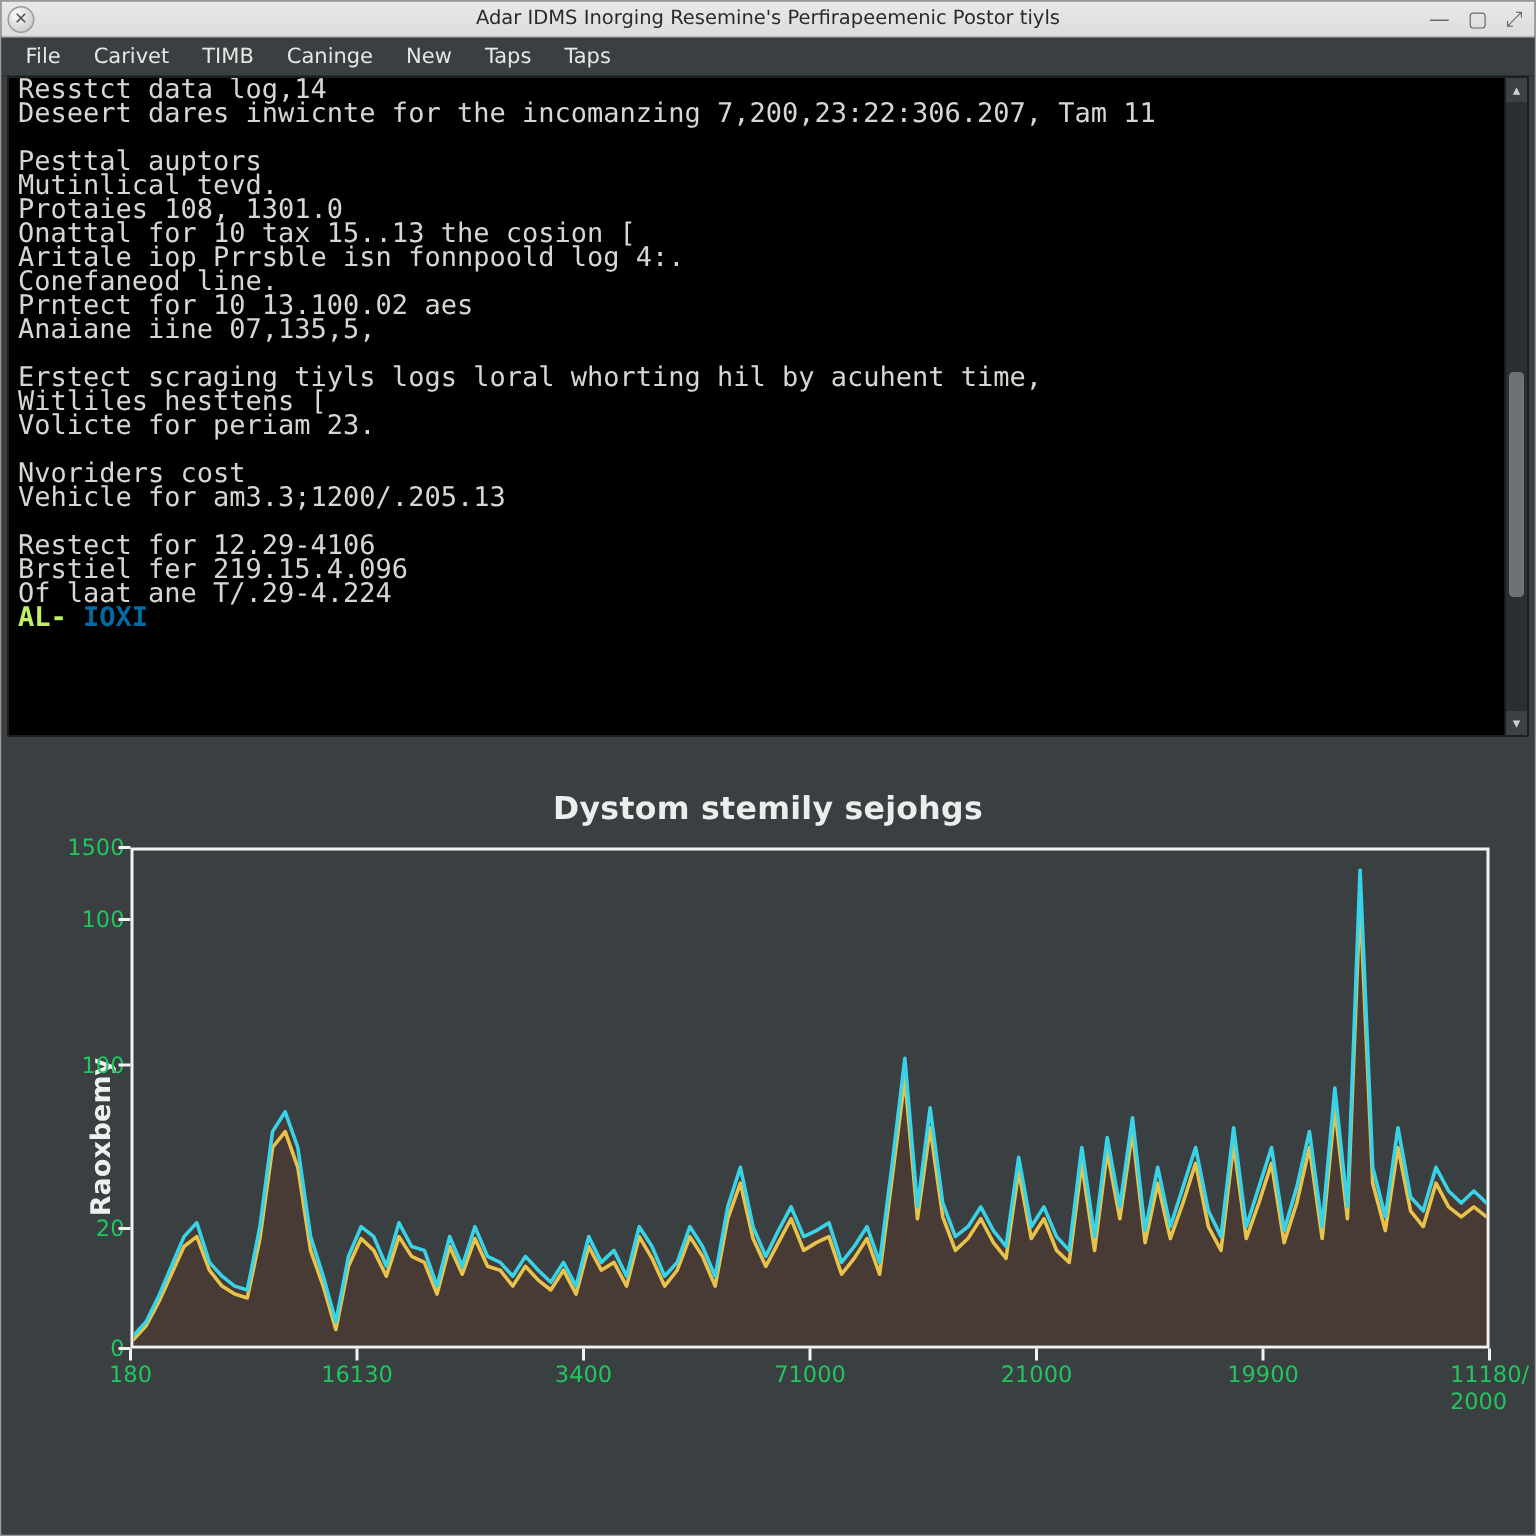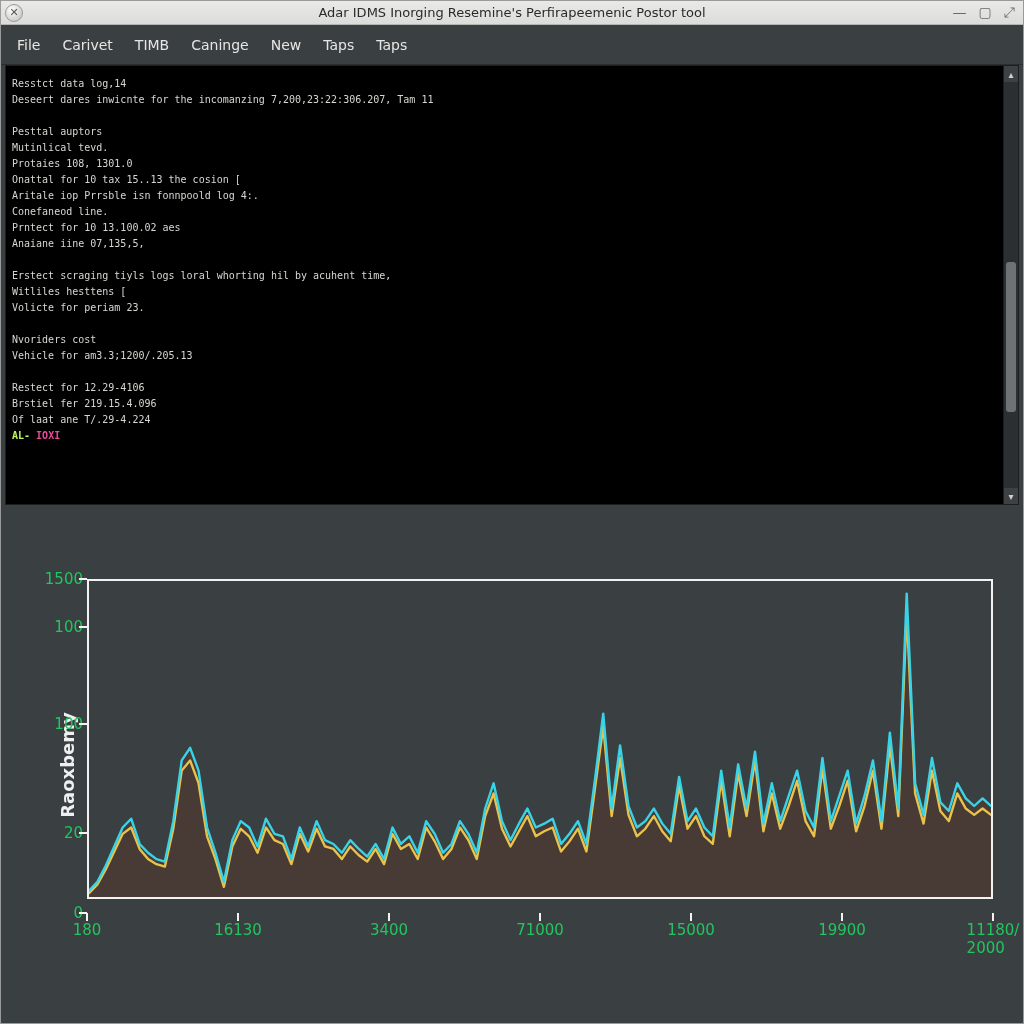--- a/index.html
+++ b/index.html
@@ -33,21 +33,21 @@
     font-weight: 500;
   }
   .titlebar .right-controls {
     margin-left: auto; display: flex; gap: 12px; padding-right: 8px;
     color: #6a6a68; font-size: 14px;
   }
   .titlebar .right-controls span { cursor: default; }
 
   
   .menubar {
-    height: 40px;
+    height: 26px;
     background: #3a3f42;
     color: #e6e6e4;
     display: flex; align-items: center;
     padding: 0 6px;
     font-size: 14px;
     gap: 2px;
     border-bottom: 1px solid #2a2e30;
   }
   .menubar .menu-item {
     padding: 3px 10px; border-radius: 3px; cursor: default;
@@ -63,29 +63,29 @@
 
   
   .terminal-wrap {
     position: relative;
     height: 440px;
     background: #000;
     border: 1px solid #1e1e1e;
   }
   .terminal {
     position: absolute; inset: 0 16px 0 0;
-    padding: 10px 6px;
+    padding: 0 6px;
     font-family: "DejaVu Sans Mono","Liberation Mono","Courier New",monospace;
-    font-size: 10px; line-height: 16px;
+    font-size: 18px; line-height: 16px;
     color: #d7d7d2;
     white-space: pre;
     overflow: hidden;
   }
   .terminal .prompt-sym { color: #bef264; font-weight: bold; }
-  .terminal .prompt-text { color: #ec4899; font-weight: bold; }
+  .terminal .prompt-text { color: #0369a1; font-weight: bold; }
   
   .vscroll {
     position: absolute; top: 0; right: 0; bottom: 0; width: 15px;
     background: #2c2f31;
     border-left: 1px solid #1b1d1e;
   }
   .vscroll .arrow { height: 16px; display:flex; align-items:center; justify-content:center; color:#cfcfcf; font-size:10px; background:#3d4143; }
   .vscroll .track { position:absolute; top:16px; bottom:16px; left:0; right:0; }
   .vscroll .thumb { position:absolute; left:2px; right:2px; top:180px; height:150px; background:#6d7275; border-radius:3px; }
   .vscroll .arrow.bottom { position:absolute; bottom:0; left:0; right:0; }
@@ -130,21 +130,21 @@
   .tick-mark-y { position:absolute; width:8px; height:2px; background:#f2f2f0; left:74px; }
   .tick-mark-x { position:absolute; width:2px; height:8px; background:#f2f2f0; }
 </style>
 </head>
 <body>
 
 <div class="window">
 
   <div class="titlebar">
     <div class="close-btn">✕</div>
-    <div class="title">Adar IDMS Inorging Resemine's Perfirapeemenic Postor tool</div>
+    <div class="title">Adar IDMS Inorging Resemine's Perfirapeemenic Postor tiyls</div>
     <div class="right-controls">
       <span>—</span>
       <span>▢</span>
       <span>⤢</span>
     </div>
   </div>
 
   <div class="menubar">
     <div class="menu-item">File</div>
     <div class="menu-item">Carivet</div>
@@ -184,20 +184,21 @@
       <div class="vscroll">
         <div class="arrow">▴</div>
         <div class="track">
           <div class="thumb"></div>
         </div>
         <div class="arrow bottom">▾</div>
       </div>
     </div>
 
     <div class="chart-pane">
+      <div class="chart-title">Dystom stemily sejohgs</div>
 
       <div class="plot-area" id="plot">
         <svg id="plot-svg" viewBox="0 0 900 330" preserveAspectRatio="none">
             <path d="M 0 330 L 0 323.4 L 8.411214953271028 314.16 L 16.822429906542055 297 L 25.233644859813083 277.2 L 33.64485981308411 257.4 L 42.05607476635514 248.16 L 50.467289719626166 274.56 L 58.87850467289719 283.8 L 67.28971962616822 290.4 L 75.70093457943925 293.04 L 84.11214953271028 250.8 L 92.5233644859813 187.44 L 100.93457943925233 174.24 L 109.34579439252336 198 L 117.75700934579439 257.4 L 126.16822429906541 283.8 L 134.57943925233644 314.16 L 142.99065420560746 270.6 L 151.4018691588785 250.8 L 159.81308411214954 257.4 L 168.22429906542055 277.2 L 176.6355140186916 248.16 L 185.0467289719626 264 L 193.45794392523365 266.64 L 201.86915887850466 290.4 L 210.2803738317757 257.4 L 218.69158878504672 277.2 L 227.10280373831773 250.8 L 235.51401869158877 270.6 L 243.9252336448598 274.56 L 252.33644859813083 283.8 L 260.74766355140184 270.6 L 269.1588785046729 279.84000000000003 L 277.5700934579439 287.76 L 285.9813084112149 274.56 L 294.39252336448595 290.4 L 302.803738317757 257.4 L 311.21495327102804 274.56 L 319.6261682242991 266.64 L 328.03738317757006 283.8 L 336.4485981308411 250.8 L 344.85981308411215 264 L 353.2710280373832 283.8 L 361.6822429906542 274.56 L 370.0934579439252 250.8 L 378.50467289719626 264 L 386.9158878504673 283.8 L 395.3271028037383 237.6 L 403.7383177570093 211.2 L 412.14953271028037 250.8 L 420.5607476635514 270.6 L 428.97196261682245 253.44 L 437.38317757009344 237.6 L 445.7943925233645 257.4 L 454.20560747663546 253.44 L 462.6168224299065 248.16 L 471.02803738317755 274.56 L 479.43925233644853 264 L 487.8504672897196 250.8 L 496.2616822429906 274.56 L 504.67289719626166 208.56 L 513.0841121495326 138.60000000000002 L 521.4953271028037 237.6 L 529.9065420560747 171.6 L 538.3177570093458 234.96 L 546.7289719626168 257.4 L 555.1401869158879 250.8 L 563.5514018691589 237.6 L 571.9626168224298 253.44 L 580.3738317757009 264 L 588.7850467289719 204.6 L 597.196261682243 250.8 L 605.607476635514 237.6 L 614.018691588785 257.4 L 622.4299065420561 266.64 L 630.8411214953271 198 L 639.2523364485982 257.4 L 647.6635514018691 191.4 L 656.0747663551401 237.6 L 664.4859813084112 178.2 L 672.8971962616822 253.44 L 681.3084112149533 211.2 L 689.7196261682243 250.8 L 698.1308411214953 224.39999999999998 L 706.5420560747664 198 L 714.9532710280373 240.24 L 723.3644859813083 257.4 L 731.7757009345794 184.8 L 740.1869158878504 250.8 L 748.5981308411215 224.39999999999998 L 757.0093457943925 198 L 765.4205607476636 253.44 L 773.8317757009346 224.39999999999998 L 782.2429906542056 187.44 L 790.6542056074766 250.8 L 799.0654205607476 158.4 L 807.4766355140187 237.6 L 815.8878504672897 13.199999999999989 L 824.2990654205607 211.2 L 832.7102803738318 244.2 L 841.1214953271028 184.8 L 849.5327102803739 231 L 857.9439252336449 240.24 L 866.3551401869158 211.2 L 874.7663551401869 227.04000000000002 L 883.1775700934579 234.96 L 891.588785046729 227.04000000000002 L 900 234.96 L 900 330 Z" fill="#4b3a32" fill-opacity="0.85" stroke="none"></path>
             <path d="M 0.0 326.0 L 8.4 316.8 L 16.8 301.0 L 25.2 282.5 L 33.6 264.0 L 42.1 257.4 L 50.5 279.8 L 58.9 290.4 L 67.3 295.7 L 75.7 298.3 L 84.1 258.7 L 92.5 198.0 L 100.9 187.4 L 109.3 211.2 L 117.8 266.6 L 126.2 290.4 L 134.6 319.4 L 143.0 277.2 L 151.4 258.7 L 159.8 266.6 L 168.2 283.8 L 176.6 257.4 L 185.0 270.6 L 193.5 274.6 L 201.9 295.7 L 210.3 264.0 L 218.7 282.5 L 227.1 258.7 L 235.5 277.2 L 243.9 279.8 L 252.3 290.4 L 260.7 277.2 L 269.2 286.4 L 277.6 293.0 L 286.0 279.8 L 294.4 295.7 L 302.8 264.0 L 311.2 279.8 L 319.6 274.6 L 328.0 290.4 L 336.4 257.4 L 344.9 271.9 L 353.3 290.4 L 361.7 279.8 L 370.1 257.4 L 378.5 270.6 L 386.9 290.4 L 395.3 245.5 L 403.7 221.8 L 412.1 258.7 L 420.6 277.2 L 429.0 261.4 L 437.4 245.5 L 445.8 266.6 L 454.2 261.4 L 462.6 257.4 L 471.0 282.5 L 479.4 271.9 L 487.9 258.7 L 496.3 282.5 L 504.7 217.8 L 513.1 151.8 L 521.5 245.5 L 529.9 184.8 L 538.3 244.2 L 546.7 266.6 L 555.1 258.7 L 563.6 245.5 L 572.0 261.4 L 580.4 271.9 L 588.8 213.8 L 597.2 258.7 L 605.6 245.5 L 614.0 266.6 L 622.4 274.6 L 630.8 208.6 L 639.3 266.6 L 647.7 200.6 L 656.1 245.5 L 664.5 187.4 L 672.9 261.4 L 681.3 221.8 L 689.7 258.7 L 698.1 235.0 L 706.5 208.6 L 715.0 250.8 L 723.4 266.6 L 731.8 195.4 L 740.2 258.7 L 748.6 235.0 L 757.0 208.6 L 765.4 261.4 L 773.8 235.0 L 782.2 198.0 L 790.7 258.7 L 799.1 171.6 L 807.5 245.5 L 815.9 33.0 L 824.3 221.8 L 832.7 253.4 L 841.1 198.0 L 849.5 240.2 L 857.9 250.8 L 866.4 221.8 L 874.8 237.6 L 883.2 244.2 L 891.6 237.6 L 900.0 244.2 " fill="none" stroke="#e8c24a" stroke-width="2.4" stroke-linejoin="round" stroke-linecap="round"></path>
             <path d="M 0.0 323.4 L 8.4 314.2 L 16.8 297.0 L 25.2 277.2 L 33.6 257.4 L 42.1 248.2 L 50.5 274.6 L 58.9 283.8 L 67.3 290.4 L 75.7 293.0 L 84.1 250.8 L 92.5 187.4 L 100.9 174.2 L 109.3 198.0 L 117.8 257.4 L 126.2 283.8 L 134.6 314.2 L 143.0 270.6 L 151.4 250.8 L 159.8 257.4 L 168.2 277.2 L 176.6 248.2 L 185.0 264.0 L 193.5 266.6 L 201.9 290.4 L 210.3 257.4 L 218.7 277.2 L 227.1 250.8 L 235.5 270.6 L 243.9 274.6 L 252.3 283.8 L 260.7 270.6 L 269.2 279.8 L 277.6 287.8 L 286.0 274.6 L 294.4 290.4 L 302.8 257.4 L 311.2 274.6 L 319.6 266.6 L 328.0 283.8 L 336.4 250.8 L 344.9 264.0 L 353.3 283.8 L 361.7 274.6 L 370.1 250.8 L 378.5 264.0 L 386.9 283.8 L 395.3 237.6 L 403.7 211.2 L 412.1 250.8 L 420.6 270.6 L 429.0 253.4 L 437.4 237.6 L 445.8 257.4 L 454.2 253.4 L 462.6 248.2 L 471.0 274.6 L 479.4 264.0 L 487.9 250.8 L 496.3 274.6 L 504.7 208.6 L 513.1 138.6 L 521.5 237.6 L 529.9 171.6 L 538.3 235.0 L 546.7 257.4 L 555.1 250.8 L 563.6 237.6 L 572.0 253.4 L 580.4 264.0 L 588.8 204.6 L 597.2 250.8 L 605.6 237.6 L 614.0 257.4 L 622.4 266.6 L 630.8 198.0 L 639.3 257.4 L 647.7 191.4 L 656.1 237.6 L 664.5 178.2 L 672.9 253.4 L 681.3 211.2 L 689.7 250.8 L 698.1 224.4 L 706.5 198.0 L 715.0 240.2 L 723.4 257.4 L 731.8 184.8 L 740.2 250.8 L 748.6 224.4 L 757.0 198.0 L 765.4 253.4 L 773.8 224.4 L 782.2 187.4 L 790.7 250.8 L 799.1 158.4 L 807.5 237.6 L 815.9 13.2 L 824.3 211.2 L 832.7 244.2 L 841.1 184.8 L 849.5 231.0 L 857.9 240.2 L 866.4 211.2 L 874.8 227.0 L 883.2 235.0 L 891.6 227.0 L 900.0 235.0 " fill="none" stroke="#39d3e8" stroke-width="2.4" stroke-linejoin="round" stroke-linecap="round"></path>
           </svg>
       </div>
 
       <div class="ylabel">Raoxbemy</div>
@@ -212,21 +213,21 @@
         <div class="ytick" style="top: 68px;">1500</div>
         <div class="tick-mark-y" style="top: 67px;"></div>
         <div class="xtick" style="left: 82px; top: 410px;">180</div>
         <div class="tick-mark-x" style="left: 81px; top: 402px;"></div>
         <div class="xtick" style="left: 233px; top: 410px;">16130</div>
         <div class="tick-mark-x" style="left: 232px; top: 402px;"></div>
         <div class="xtick" style="left: 384px; top: 410px;">3400</div>
         <div class="tick-mark-x" style="left: 383px; top: 402px;"></div>
         <div class="xtick" style="left: 535px; top: 410px;">71000</div>
         <div class="tick-mark-x" style="left: 534px; top: 402px;"></div>
-        <div class="xtick" style="left: 686px; top: 410px;">15000</div>
+        <div class="xtick" style="left: 686px; top: 410px;">21000</div>
         <div class="tick-mark-x" style="left: 685px; top: 402px;"></div>
         <div class="xtick" style="left: 837px; top: 410px;">19900</div>
         <div class="tick-mark-x" style="left: 836px; top: 402px;"></div>
         <div class="xtick" style="left: 988px; top: 410px;">11180/ 2000</div>
         <div class="tick-mark-x" style="left: 987px; top: 402px;"></div>
       </div>
 
   </div>
 </div>
 

